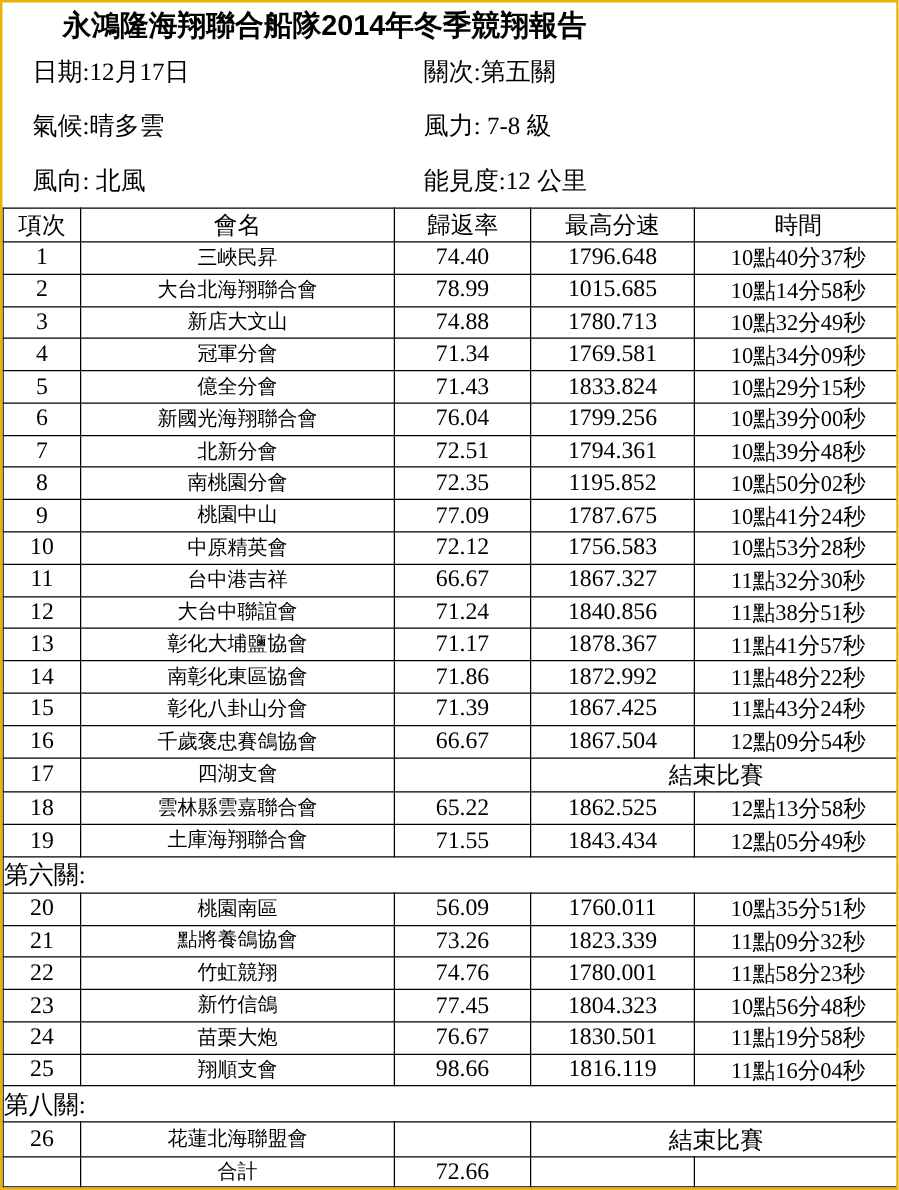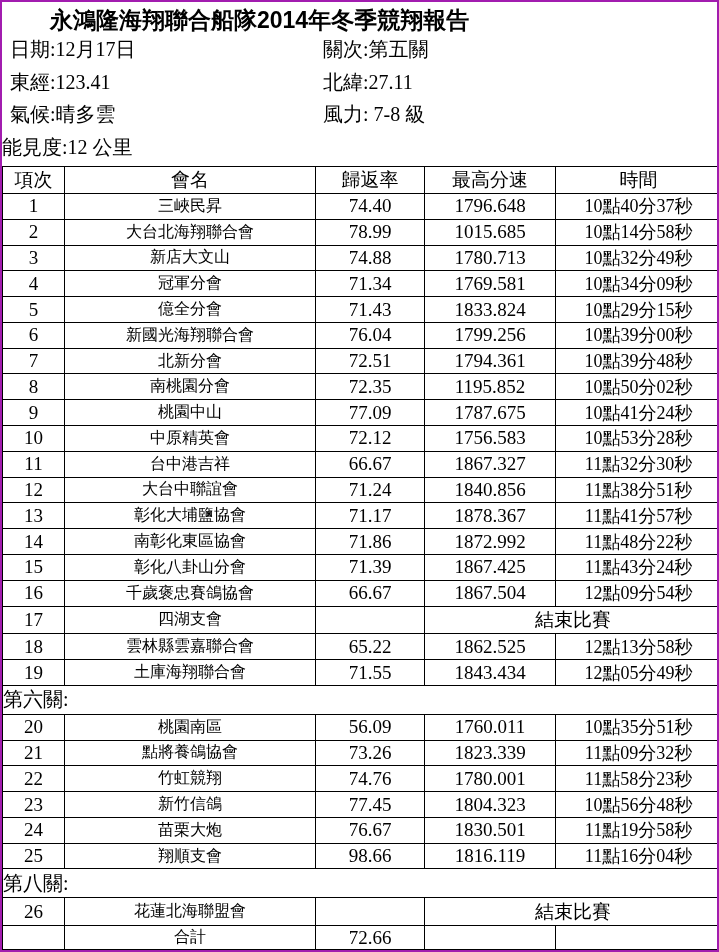--- a/index.html
+++ b/index.html
@@ -1,20 +1,20 @@
 <!DOCTYPE html>
 <html><head>
 <meta charset="utf-8">
 <style>
   html,body{margin:0;padding:0;background:#ffffff;}
   .page{
     position:relative;
     width:719px;height:952px;
     box-sizing:border-box;
-    border:2px solid #a21caf;
+    border:2px solid #eab308;
     background:#ffffff;
     color:#000000;
     font-family:"Liberation Serif","DejaVu Serif",serif;
     overflow:hidden;
   }
   .report-title{
     height:34px;
     line-height:36px;
     padding-left:48px;
     font-family:"Liberation Sans","DejaVu Sans",sans-serif;
@@ -23,23 +23,24 @@
     white-space:nowrap;
   }
   .info{
     height:130px;
     display:flex;
     flex-direction:column;
   }
   .info-row{
     flex:1;
     display:flex;
-    align-items:flex-start;
+    align-items:center;
     font-size:20px;
     white-space:nowrap;
+    padding-left:16px;
   }
   .info-left{
     width:321px;
     padding-left:8px;
     box-sizing:border-box;
     flex:none;
   }
   .info-right{
     width:240px;
     flex:none;
@@ -77,30 +78,26 @@
 
   <div class="report-title">永鴻隆海翔聯合船隊2014年冬季競翔報告</div>
 
   <div class="info">
     <div class="info-row">
       <span class="info-left">日期:12月17日</span>
       <span class="info-right">關次:第五關</span>
       <span class="info-note"></span>
     </div>
     <div class="info-row">
-      <span class="info-left">東經:123.41</span>
-      <span class="info-right">北緯:27.11</span>
-      <span class="info-note"></span>
-    </div>
-    <div class="info-row">
       <span class="info-left">氣候:晴多雲</span>
       <span class="info-right">風力: 7-8 級</span>
       <span class="info-note"></span>
     </div>
     <div class="info-row">
+      <span class="info-left">風向: 北風</span>
       <span class="info-right">能見度:12 公里</span>
       <span class="info-note"></span>
     </div>
   </div>
 
   <table class="results">
     <colgroup>
       <col style="width:62px">
       <col style="width:251px">
       <col style="width:109px">

